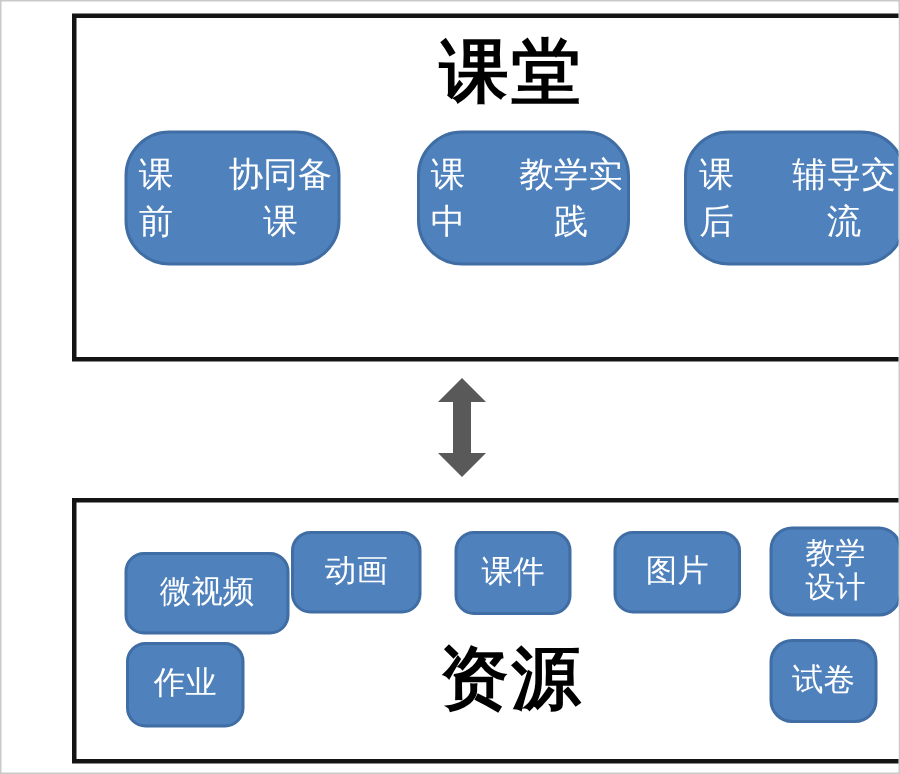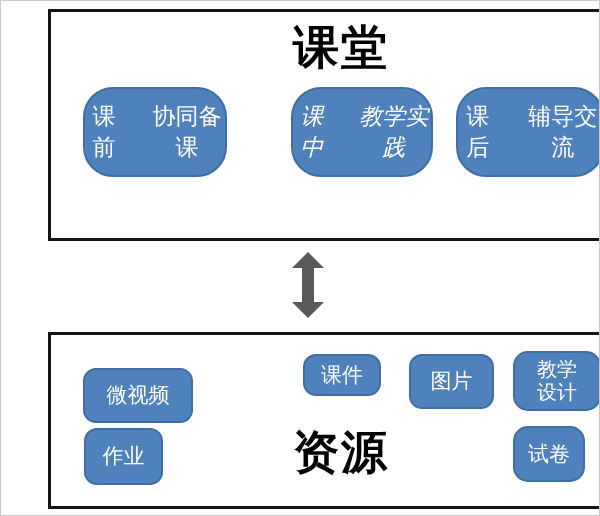--- a/index.html
+++ b/index.html
@@ -50,21 +50,21 @@
     color: var(--box-text, #ffffff);
     display: flex;
     flex-direction: row;
     align-items: center;
     justify-content: center;
     gap: 26px;
     font-size: 23px;
     text-align: center;
   }
   .stage-1 { left: 32px;  }
-  .stage-2 { left: 240px; width: 142px; font-style: italic; }
+  .stage-2 { left: 227px; width: 142px; }
   .stage-3 { left: 405px; width: 148px; justify-content: space-between; }
 
   .connector {
     position: absolute;
     left: 291px;
     top: 251px;
     width: 32px;
     height: 66px;
   }
   .connector polygon { fill: var(--arrow, #595959); }
@@ -79,21 +79,21 @@
     flex-direction: column;
     align-items: center;
     justify-content: center;
     border-radius: 13px;
     font-size: 21px;
     line-height: 1.15;
     text-align: center;
   }
   .r1 { left: 32px;  top: 33px; width: 110px; height: 55px; }
   .r2 { left: 143px; top: 19px; width: 87px; height: 55px; }
-  .r3 { left: 252px; top: 19px; width: 78px; height: 42px; }
+  .r3 { left: 252px; top: 19px; width: 78px; height: 56px; }
   .r4 { left: 358px; top: 19px; width: 85px; height: 55px; justify-content: center; }
   .r5 { left: 462px; top: 16px; width: 88px; height: 60px; font-size: 20px; border-radius: 15px; }
   .r6 { left: 33px;  top: 93px; width: 79px; height: 57px; }
   .r7 { left: 462px; top: 91px; width: 72px; height: 56px; border-radius: 15px; }
 </style>
 </head>
 <body>
 
 <div class="canvas">
 
@@ -119,20 +119,23 @@
   <svg class="connector" viewBox="0 0 32 66" xmlns="http://www.w3.org/2000/svg" aria-hidden="true">
     <polygon points="16,0 32,16 22,16 22,50 32,50 16,66 0,50 10,50 10,16 0,16"></polygon>
   </svg>
 
   <section class="panel bottom-panel">
 
     <div class="res-box r1">
       <span>微视频</span>
     </div>
 
+    <div class="res-box r2">
+      <span>动画</span>
+    </div>
 
     <div class="res-box r3">
       <span>课件</span>
     </div>
 
     <div class="res-box r4">
       <span>图片</span>
     </div>
 
     <div class="res-box r5">

